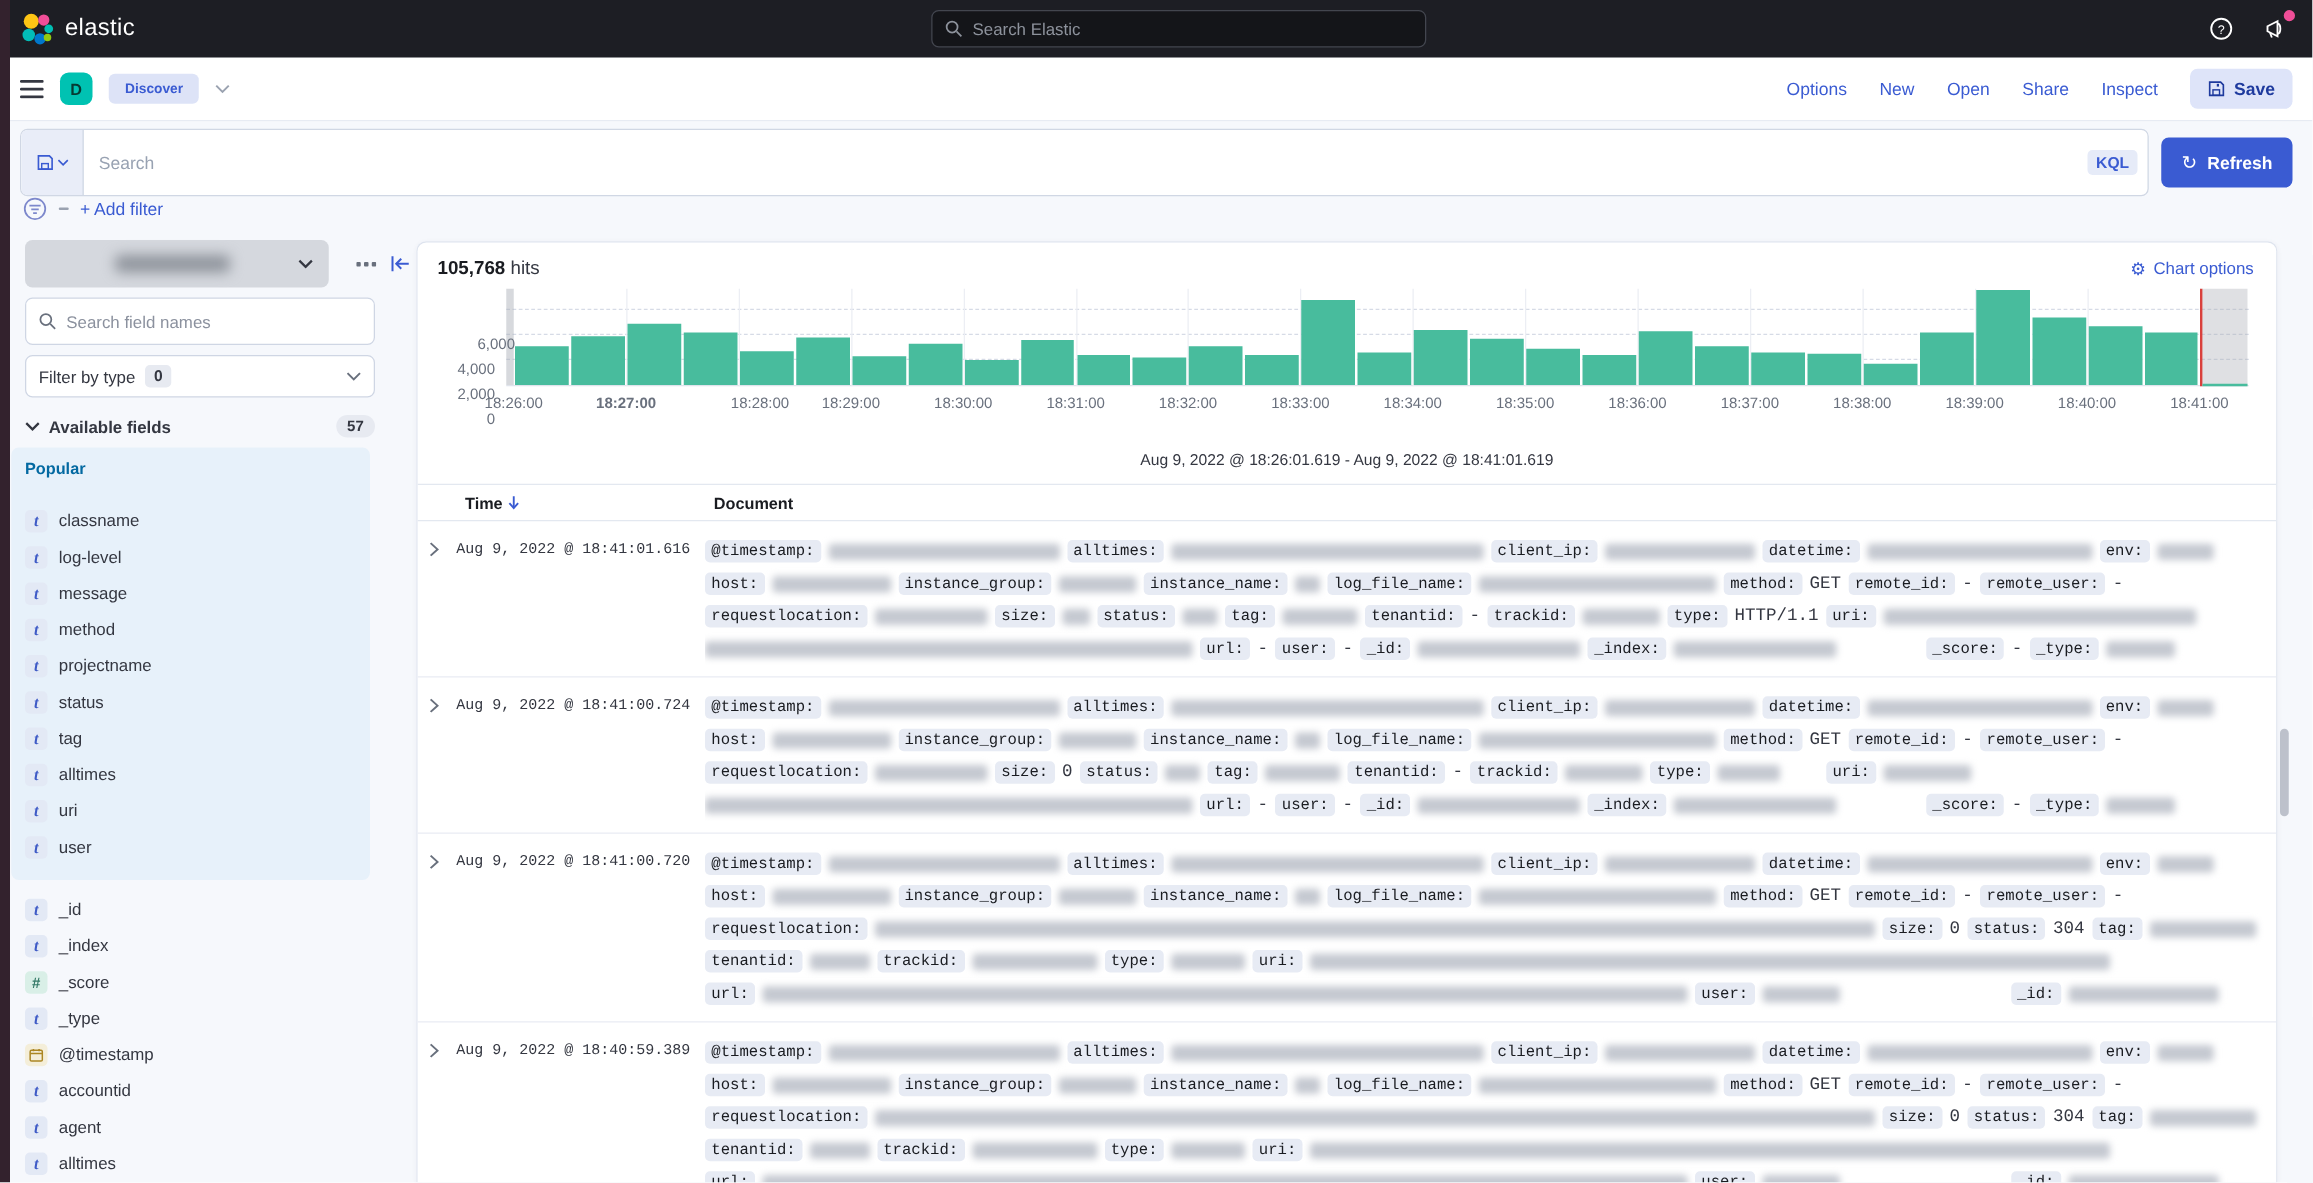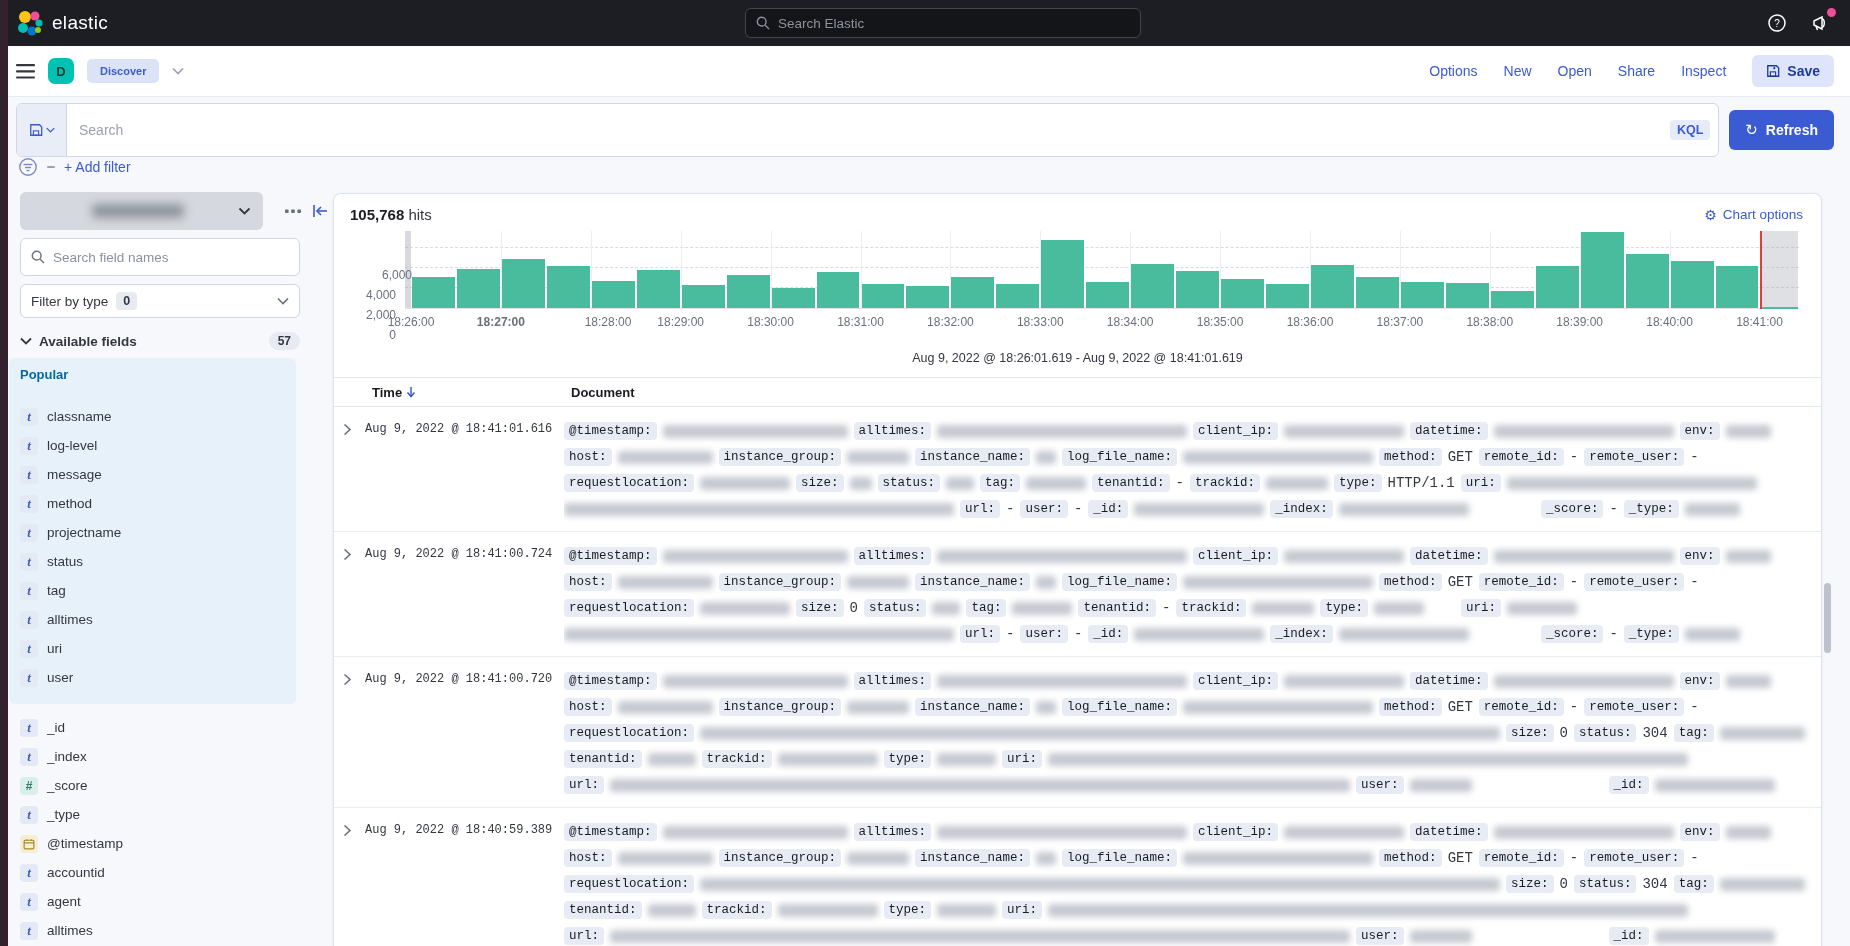--- a/index.html
+++ b/index.html
@@ -102,21 +102,21 @@
   .plot{position:absolute; left:55px; right:0; top:0; height:78px; border-bottom:1px solid #e0e4ec;}
   .gridline{position:absolute; left:0; right:0; border-top:1px dashed #d6dbe6; height:0;}
   .vline{position:absolute; top:0; width:1px; height:78px; background:#eceef4;}
   .hbar{position:absolute; bottom:0; background:var(--bar);}
   .ylabel{position:absolute; width:46px; text-align:right; font-size:12px; color:var(--text2); transform:translateY(50%);}
   .xtick{position:absolute; top:84px; transform:translateX(-50%); font-size:12px; color:var(--text2); white-space:nowrap;}
   .leftstrip{position:absolute; left:0; top:0; bottom:0; width:6px; background:rgba(166,170,180,.45);}
   .redline{position:absolute; top:0; height:78px; width:2.5px; background:#d9413d;}
   .partial{position:absolute; top:0; height:78px; background:rgba(170,173,182,.38);}
   .partial .sliver{position:absolute; bottom:0; left:0; right:0; background:var(--bar);}
-  .chart-sub{text-align:center; font-size:12.5px; color:var(--text); margin-top:16px;}
+  .chart-sub{text-align:center; font-size:12.5px; color:var(--text); margin-top:26px;}
 
   .doc-table{margin-top:12px;}
   .t-head{display:flex; align-items:center; height:30px; border-top:1px solid #e3e8f0; border-bottom:1px solid #e3e8f0;
     padding-left:38px; font-size:13px; font-weight:bold; color:#1a1c21;}
   .th-time{width:199px; display:flex; align-items:center; gap:4px; cursor:pointer;}
   .doc-row{display:flex; border-bottom:1px solid #e9ecf3; padding:11px 0 9px;}
   .expander{width:31px; padding-left:9px; padding-top:5px; cursor:pointer; color:#69707d;}
   .row-time{width:199px; font-family:"Liberation Mono", monospace; font-size:12px; color:var(--text); padding-top:4px;}
   .row-doc{flex:1; overflow:hidden;}
   .doc-line{height:26px; display:flex; align-items:center; gap:6px; white-space:nowrap;}

